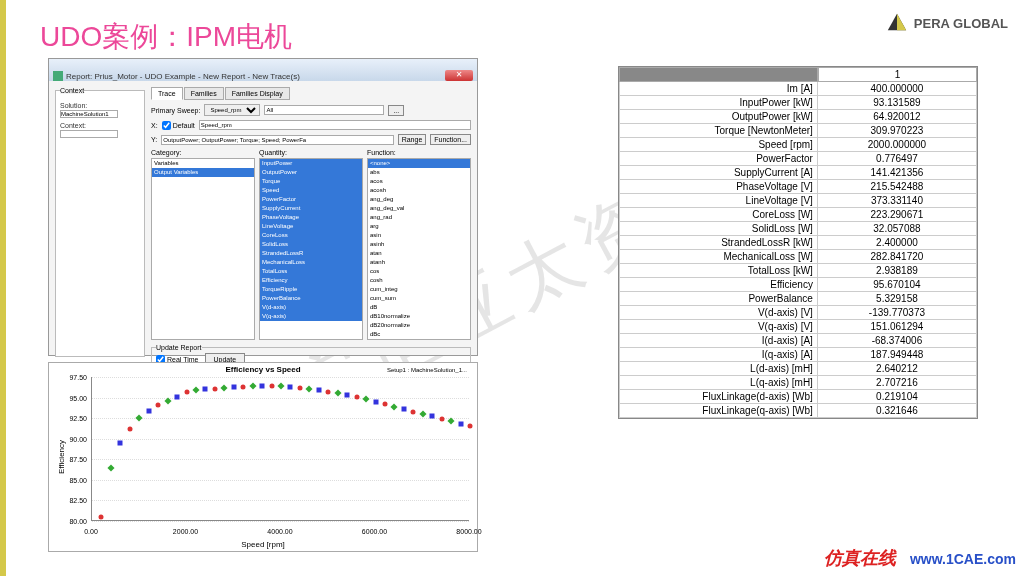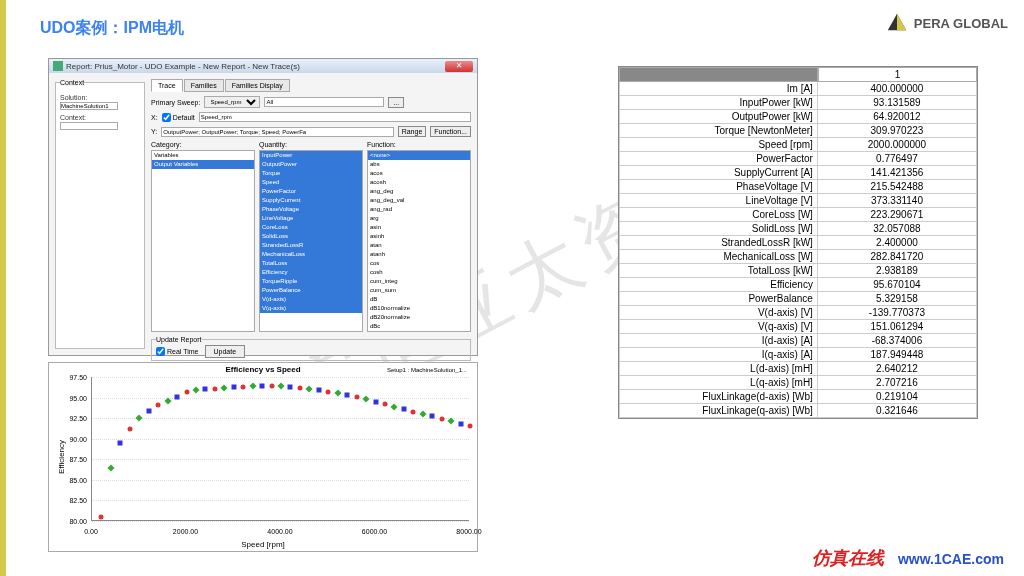--- a/index.html
+++ b/index.html
@@ -1,27 +1,27 @@
 <!DOCTYPE html>
 <html><head>
 <meta charset="utf-8">
 <style>
 * { margin: 0; padding: 0; box-sizing: border-box; font-family: Arial, sans-serif; }
 body { width: 1024px; height: 576px; background: #fff; position: relative; overflow: hidden; }
 
 .left-bar { position: absolute; left: 0; top: 0; width: 6px; height: 576px; background: #d4c84a; }
 
-.page-title { position: absolute; left: 40px; top: 18px; font-size: 16px; color: #3b82f6; font-weight: 700; }
+.page-title { position: absolute; left: 40px; top: 18px; font-size: 28px; color: #ec4899; font-weight: 400; }
 
 .logo { position: absolute; right: 16px; top: 12px; display: flex; align-items: center; gap: 6px; font-size: 13px; font-weight: bold; color: #555; }
 .logo svg { width: 22px; height: 22px; }
 
 
 .dialog { position: absolute; left: 48px; top: 58px; width: 430px; height: 298px; background: #f4f4f4; border: 1px solid #999; font-size: 8px; }
-.dialog-title { height: 14px; background: linear-gradient(#e8f0fa, #c8d8ea); display: flex; align-items: center; padding: 0 4px; }
+.dialog-title { height: 22px; background: linear-gradient(#e8f0fa, #c8d8ea); display: flex; align-items: flex-end; padding: 0 4px; }
 .dialog-title-icon { width: 10px; height: 10px; background: #4a7; margin-right: 3px; }
 .dialog-title-text { flex: 1; color: #333; font-size: 8px; }
 .dialog-close { width: 28px; height: 11px; background: linear-gradient(#e88,#c33); border-radius: 2px; color: #fff; text-align: center; line-height: 10px; font-size: 8px; }
 .dialog-body { padding: 6px; display: flex; gap: 6px; height: calc(100% - 14px); }
 .context-panel { width: 90px; border: 1px solid #bbb; background: #fff; padding: 4px; }
 .context-panel legend { font-size: 7px; background: #f4f4f4; }
 .ctx-row { margin: 4px 0; }
 .ctx-label { font-size: 7px; color: #333; }
 .ctx-input { width: 58px; font-size: 6px; border: 1px solid #aaa; }
 
@@ -62,21 +62,21 @@
 .data-table .hrow { display: flex; }
 .data-table .hcell { border: 1px solid #aaa; background: #fff; text-align: center; font-weight: normal; padding: 1px 4px; }
 .data-table .row { display: flex; }
 .data-table .lcell { width: 200px; border: 1px solid #ccc; border-top: none; background: #fff; padding: 1px 4px; text-align: right; }
 .data-table .vcell { width: 160px; border: 1px solid #ccc; border-top: none; border-left: none; background: #fff; padding: 1px 4px; text-align: center; }
 
 
 .wm { position: absolute; left: 50%; top: 50%; transform: translate(-50%,-50%) rotate(-28deg); font-size: 72px; color: rgba(150,150,150,0.25); font-weight: 300; pointer-events: none; white-space: nowrap; letter-spacing: 8px; }
 
 
-.footer { position: absolute; right: 20px; bottom: 6px; display: flex; align-items: baseline; gap: 14px; }
+.footer { position: absolute; right: 8px; bottom: 6px; display: flex; align-items: baseline; gap: 14px; }
 .footer .cn { font-size: 18px; color: #d22; font-weight: bold; font-style: italic; }
 .footer .url { font-size: 14px; color: #2850c8; font-weight: bold; }
 </style>
 </head>
 <body>
 
 <div class="left-bar"></div>
 
 <div class="page-title">UDO案例：IPM电机</div>
 

